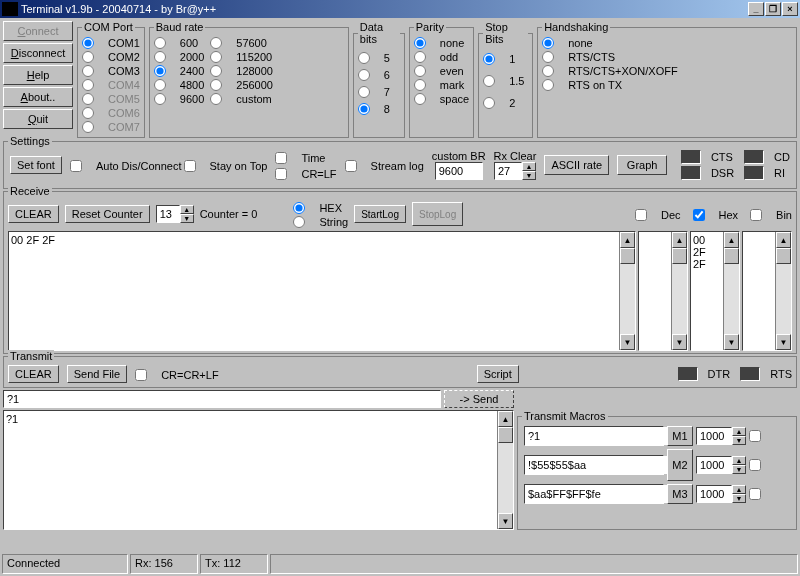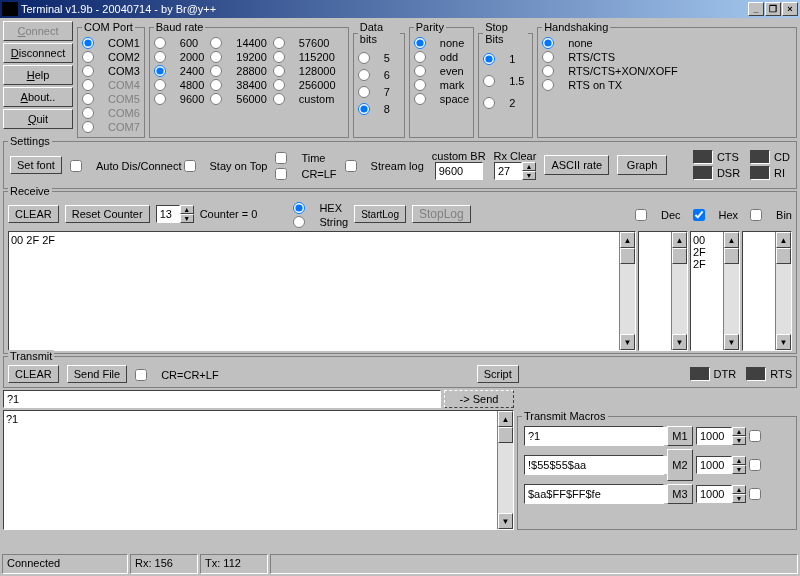--- a/index.html
+++ b/index.html
@@ -18,21 +18,21 @@
 .radioitem, .checkitem { display: flex; align-items: flex-end; gap: 14px; height: 14px; white-space: nowrap; }
 input[type=radio], input[type=checkbox] { width: 12px; height: 12px; cursor: pointer; }
 .baudcol { display: flex; flex-direction: column; }
 .bauds { display: flex; gap: 6px; }
 .section { border: 1px solid #808080; margin: 2px 0; padding: 2px 4px; position: relative; }
 .seclabel { position: absolute; top: -7px; left: 4px; background: #c0c0c0; padding: 0 2px; }
 .txtin { border: 1px solid; border-color: #404040 #fff #fff #404040; background: #fff; padding: 1px 3px; height: 18px; }
 .spin { display: inline-flex; }
 .spinbtns { display: flex; flex-direction: column; }
 .spinbtn { width: 14px; height: 9px; background:#c0c0c0; border:1px solid; border-color:#fff #404040 #404040 #fff; font-size:7px; display:flex; align-items:center; justify-content:center; cursor:pointer; }
-.indicator { display: inline-flex; align-items: center; gap: 4px; text-align: center; }
+.indicator { display: inline-flex; align-items: center; gap: 10px; text-align: center; }
 .indbox { width: 20px; height: 14px; border: 1px solid; border-color: #404040 #fff #fff #404040; background:#404040; }
 .scrollarea { border: 1px solid; border-color: #404040 #fff #fff #404040; background: #fff; position: relative; font-family: "Courier New", monospace; font-size: 12px; padding: 2px; overflow: hidden; }
 .vscroll { position: absolute; right: 0; top: 0; bottom: 0; width: 16px; background: #c0c0c0; border-left: 1px solid #808080; display:flex; flex-direction:column; }
 .scrbtn, .thumb { height:16px; background:#c0c0c0; border:1px solid; border-color:#fff #404040 #404040 #fff; display:flex; align-items:center; justify-content:center; font-size:8px; cursor:pointer; }
 .track { flex:1; background: repeating-conic-gradient(#c0c0c0 0% 25%, #fff 0% 50%) 50%/2px 2px; }
 .statusbar { position:absolute; bottom:2px; left:2px; right:2px; height:20px; display:flex; gap:2px; }
 .statusbox { border:1px solid; border-color:#808080 #fff #fff #808080; padding:2px 4px; }
 .combo { display:inline-flex; border:1px solid; border-color:#404040 #fff #fff #404040; background:#fff; height:20px; }
 .combo input { border:none; outline:none; flex:1; padding:0 3px; font-size:11px; }
 .combobtn { width:16px; background:#c0c0c0; border:1px solid; border-color:#fff #404040 #404040 #fff; display:flex; align-items:center; justify-content:center; cursor:pointer; font-size:8px; }
@@ -114,42 +114,20 @@
             </label>
             <label class="radioitem ">
               <input type="radio" name="baud" style="">
               <span>4800</span>
             </label>
             <label class="radioitem ">
               <input type="radio" name="baud" style="">
               <span>9600</span>
             </label>
           </div>
-      <div class="baudcol" id="baud2">
-            <label class="radioitem ">
-              <input type="radio" name="baud" style="">
-              <span>14400</span>
-            </label>
-            <label class="radioitem ">
-              <input type="radio" name="baud" style="">
-              <span>19200</span>
-            </label>
-            <label class="radioitem ">
-              <input type="radio" name="baud" style="">
-              <span>28800</span>
-            </label>
-            <label class="radioitem ">
-              <input type="radio" name="baud" style="">
-              <span>38400</span>
-            </label>
-            <label class="radioitem ">
-              <input type="radio" name="baud" style="">
-              <span>56000</span>
-            </label>
-          </div>
       <div class="baudcol" id="baud3">
             <label class="radioitem ">
               <input type="radio" name="baud" style="">
               <span>57600</span>
             </label>
             <label class="radioitem ">
               <input type="radio" name="baud" style="">
               <span>115200</span>
             </label>
             <label class="radioitem ">
@@ -337,21 +315,21 @@
       <label class="radioitem">
             <input type="radio" name="rxmode" checked="" style="">
             <span>HEX</span>
           </label>
       <label class="radioitem">
             <input type="radio" name="rxmode" style="">
             <span>String</span>
           </label>
     </div>
     <div class="btn" style="height:18px;font-size:10px">StartLog</div>
-    <div class="btn disabled" style="height:18px;font-size:12px">StopLog</div>
+    <div class="btn disabled" style="height:24px;font-size:10px">StopLog</div>
     <div style="margin-left:auto;display:flex;gap:12px">
       <label class="checkitem">
             <input type="checkbox" style="">
             <span>Dec</span>
           </label>
       <label class="checkitem">
             <input type="checkbox" checked="" style="">
             <span>Hex</span>
           </label>
       <label class="checkitem">

